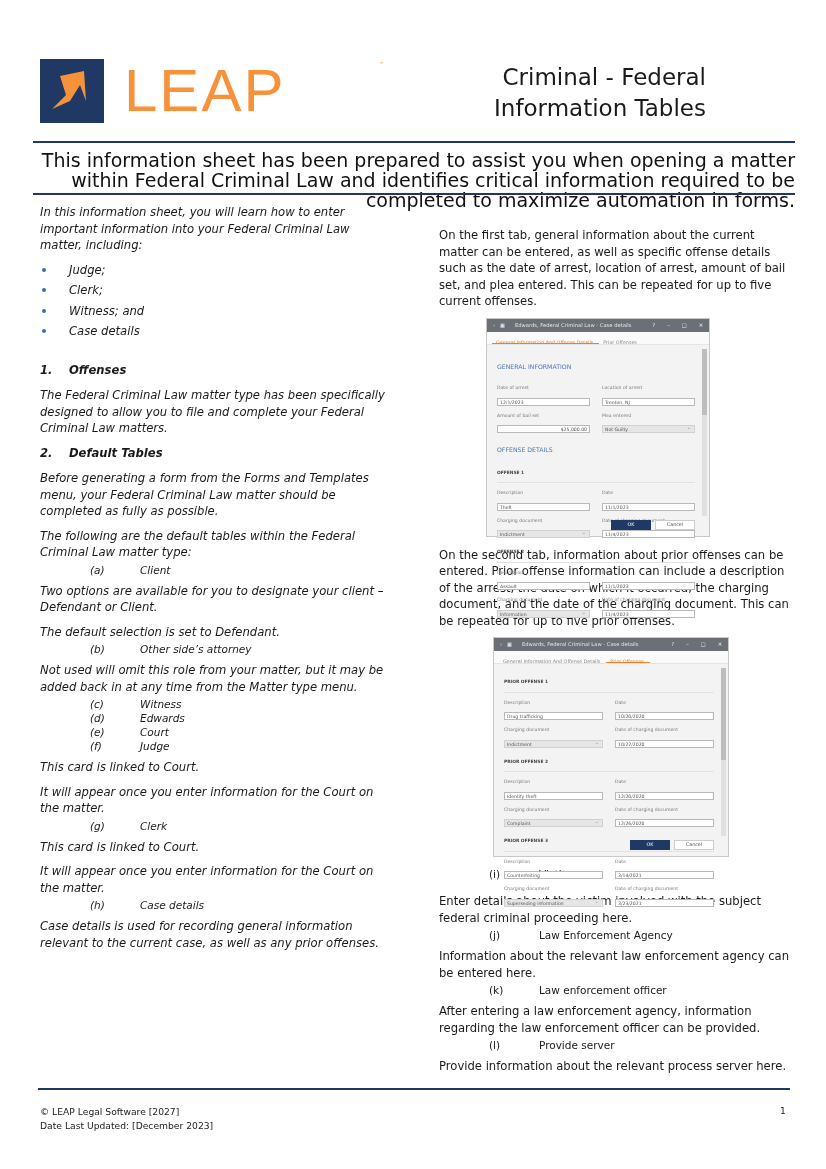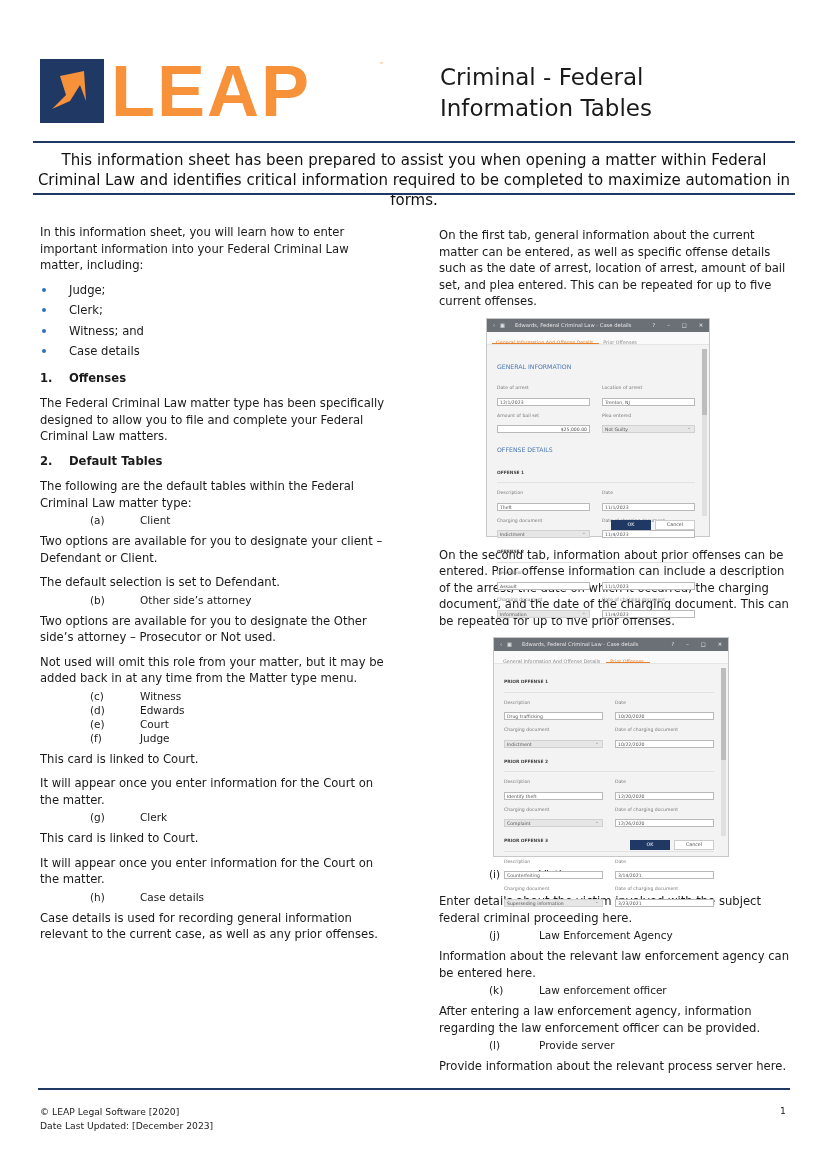--- a/index.html
+++ b/index.html
@@ -1,29 +1,29 @@
 <!DOCTYPE html>
 <html><head>
 <meta charset="utf-8">
 <style>
   * { box-sizing: border-box; margin: 0; padding: 0; }
   body { width: 826px; height: 1169px; background: #fff; font-family: "DejaVu Sans", sans-serif; color: #1a1a1a; position: relative; overflow: hidden; }
   .logo { position: absolute; left: 40px; top: 59px; display: flex; align-items: center; }
   .logo-box { width: 64px; height: 64px; background: #1f3864; position: relative; }
   .logo-box svg { position: absolute; left: 0; top: 0; }
-  .logo-text { font-family: "Liberation Sans", sans-serif; font-weight: bold; font-size: 72px; color: #f7923a; margin-left: 7px; letter-spacing: 2px; line-height: 64px; height: 64px; }
+  .logo-text { font-family: "Liberation Sans", sans-serif; font-weight: normal; font-size: 60px; color: #f7923a; margin-left: 20px; letter-spacing: 2px; line-height: 64px; height: 64px; }
   .logo-tm { position: absolute; left: 339px; top: 2px; font-size: 5px; color: #f7923a; }
-  .doc-title { position: absolute; left: 440px; top: 62px; width: 266px; text-align: left; font-size: 23px; line-height: 31px; color: #1a1a1a; font-family: "DejaVu Sans", sans-serif; font-weight: normal; }
+  .doc-title { position: absolute; left: 440px; top: 62px; width: 266px; text-align: right; font-size: 23px; line-height: 31px; color: #1a1a1a; font-family: "DejaVu Sans", sans-serif; font-weight: normal; }
   .rule { position: absolute; left: 33px; height: 2px; background: #1f3864; }
-  .intro-banner { position: absolute; left: 33px; top: 150px; width: 762px; text-align: center; font-size: 15px; line-height: 20px; color: #111; }
+  .intro-banner { position: absolute; left: 33px; top: 150px; width: 762px; text-align: right; font-size: 19px; line-height: 20px; color: #111; }
   .col { position: absolute; font-size: 11.6px; line-height: 16.5px; color: #1a1a1a; }
-  .col.left { left: 40px; top: 224px; width: 355px; }
+  .col.left { left: 40px; top: 204px; width: 355px; font-style: italic; }
   .col.right { left: 439px; top: 227px; width: 355px; }
   .col p { margin-bottom: 8px; }
-  .bullets { list-style: none; margin-bottom: 10px; }
+  .bullets { list-style: none; margin-bottom: 22px; }
   .bullets li { position: relative; padding-left: 29px; margin-bottom: 4px; }
   .bullets li .dot { position: absolute; left: 2px; top: 6px; width: 4px; height: 4px; border-radius: 50%; background: #2e74b5; }
   .heading { font-weight: bold; display: flex; margin-bottom: 9px; }
   .heading .num { width: 29px; }
   .sub { display: flex; font-size: 10.5px; line-height: 14px; margin-top: -6px; margin-bottom: 6px; }
   .sub .letter { width: 100px; padding-left: 50px; }
   .shot { margin: 8px auto 10px; border: 1px solid #c8c8c8; background: #f3f3f3; position: relative; font-size: 4.8px; color: #666; }
   .shot1 { width: 224px; height: 219px; margin-left: 47px; }
   .shot2 { width: 236px; height: 220px; margin-left: 54px; }
   .shot .titlebar { height: 13px; background: #6b6f76; color: #e8e8e8; display: flex; align-items: center; padding: 0 6px; font-size: 5.2px; }
@@ -81,32 +81,32 @@
   </ul>
   <div class="heading">
       <span class="num">1.</span>
       <span>Offenses</span>
     </div>
   <p>The Federal Criminal Law matter type has been specifically designed to allow you to file and complete your Federal Criminal Law matters.</p>
   <div class="heading">
       <span class="num">2.</span>
       <span>Default Tables</span>
     </div>
+  <p>Before generating a form from the Forms and Templates menu, your Federal Criminal Law matter should be completed as fully as possible.</p>
   <p>The following are the default tables within the Federal Criminal Law matter type:</p>
   <div class="sub">
       <span class="letter">(a)</span>
       <span>Client</span>
     </div>
   <p>Two options are available for you to designate your client – Defendant or Client.</p>
   <p>The default selection is set to Defendant.</p>
   <div class="sub">
       <span class="letter">(b)</span>
       <span>Other side’s attorney</span>
     </div>
-  <p>Two options are available for you to designate the Other side’s attorney – Prosecutor or Not used.</p>
   <p>Not used will omit this role from your matter, but it may be added back in at any time from the Matter type menu.</p>
   <div class="sub" style="margin-bottom:0">
       <span class="letter">(c)</span>
       <span>Witness</span>
     </div>
   <div class="sub" style="margin-top:0;margin-bottom:0">
       <span class="letter">(d)</span>
       <span>Edwards</span>
     </div>
   <div class="sub" style="margin-top:0">
@@ -341,16 +341,16 @@
   <p>After entering a law enforcement agency, information regarding the law enforcement officer can be provided.</p>
   <div class="sub">
       <span class="letter">(l)</span>
       <span>Provide server</span>
     </div>
   <p>Provide information about the relevant process server here.</p>
 </div>
 
 <div class="rule" style="top:1088px;left:38px;width:752px;"></div>
 <div class="footer">
-  <div>© LEAP Legal Software [2020]</div>
+  <div>© LEAP Legal Software [2027]</div>
   <div>Date Last Updated: [December 2023]</div>
 </div>
 <div class="page-num">1</div>
 
 </body></html>

